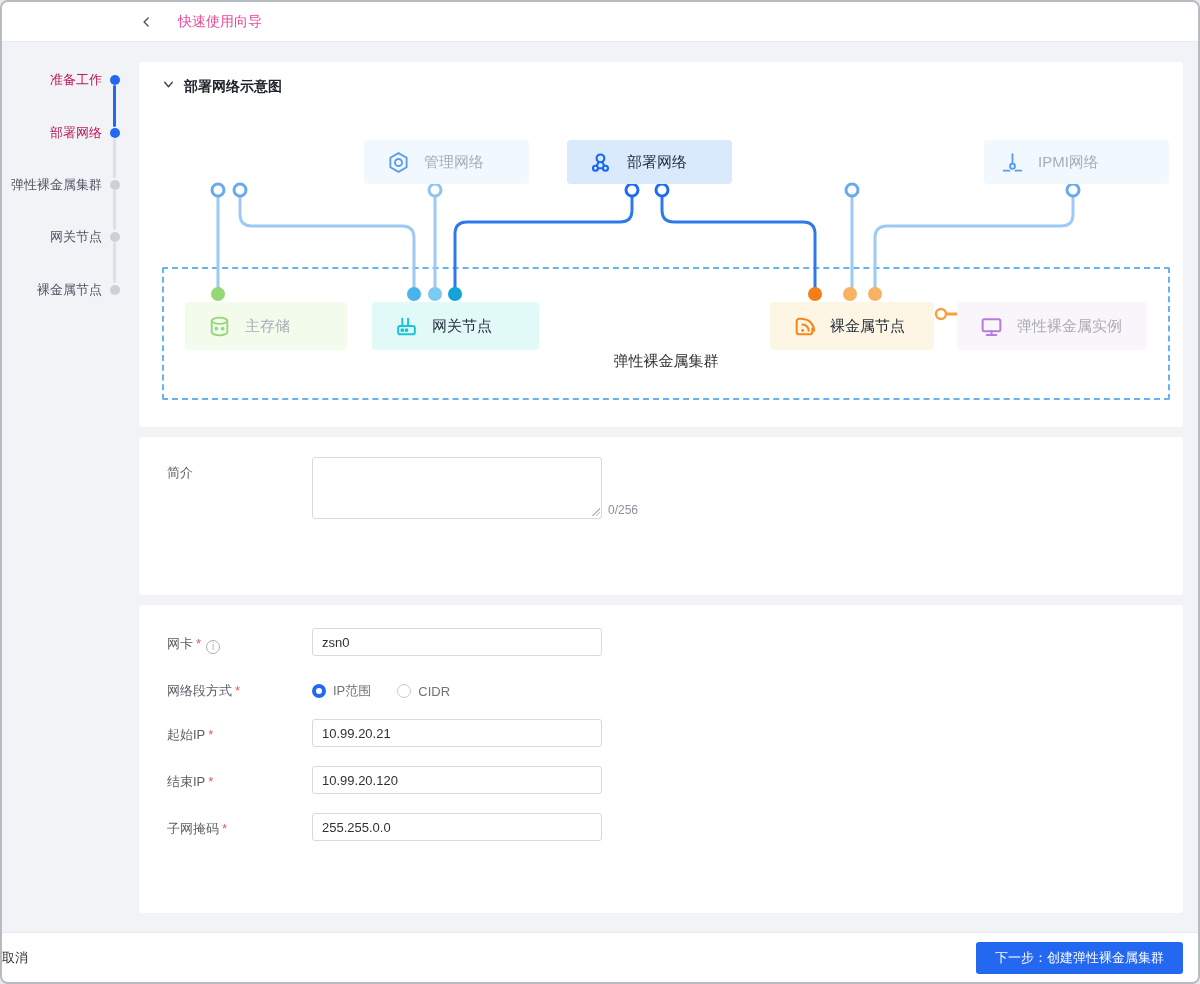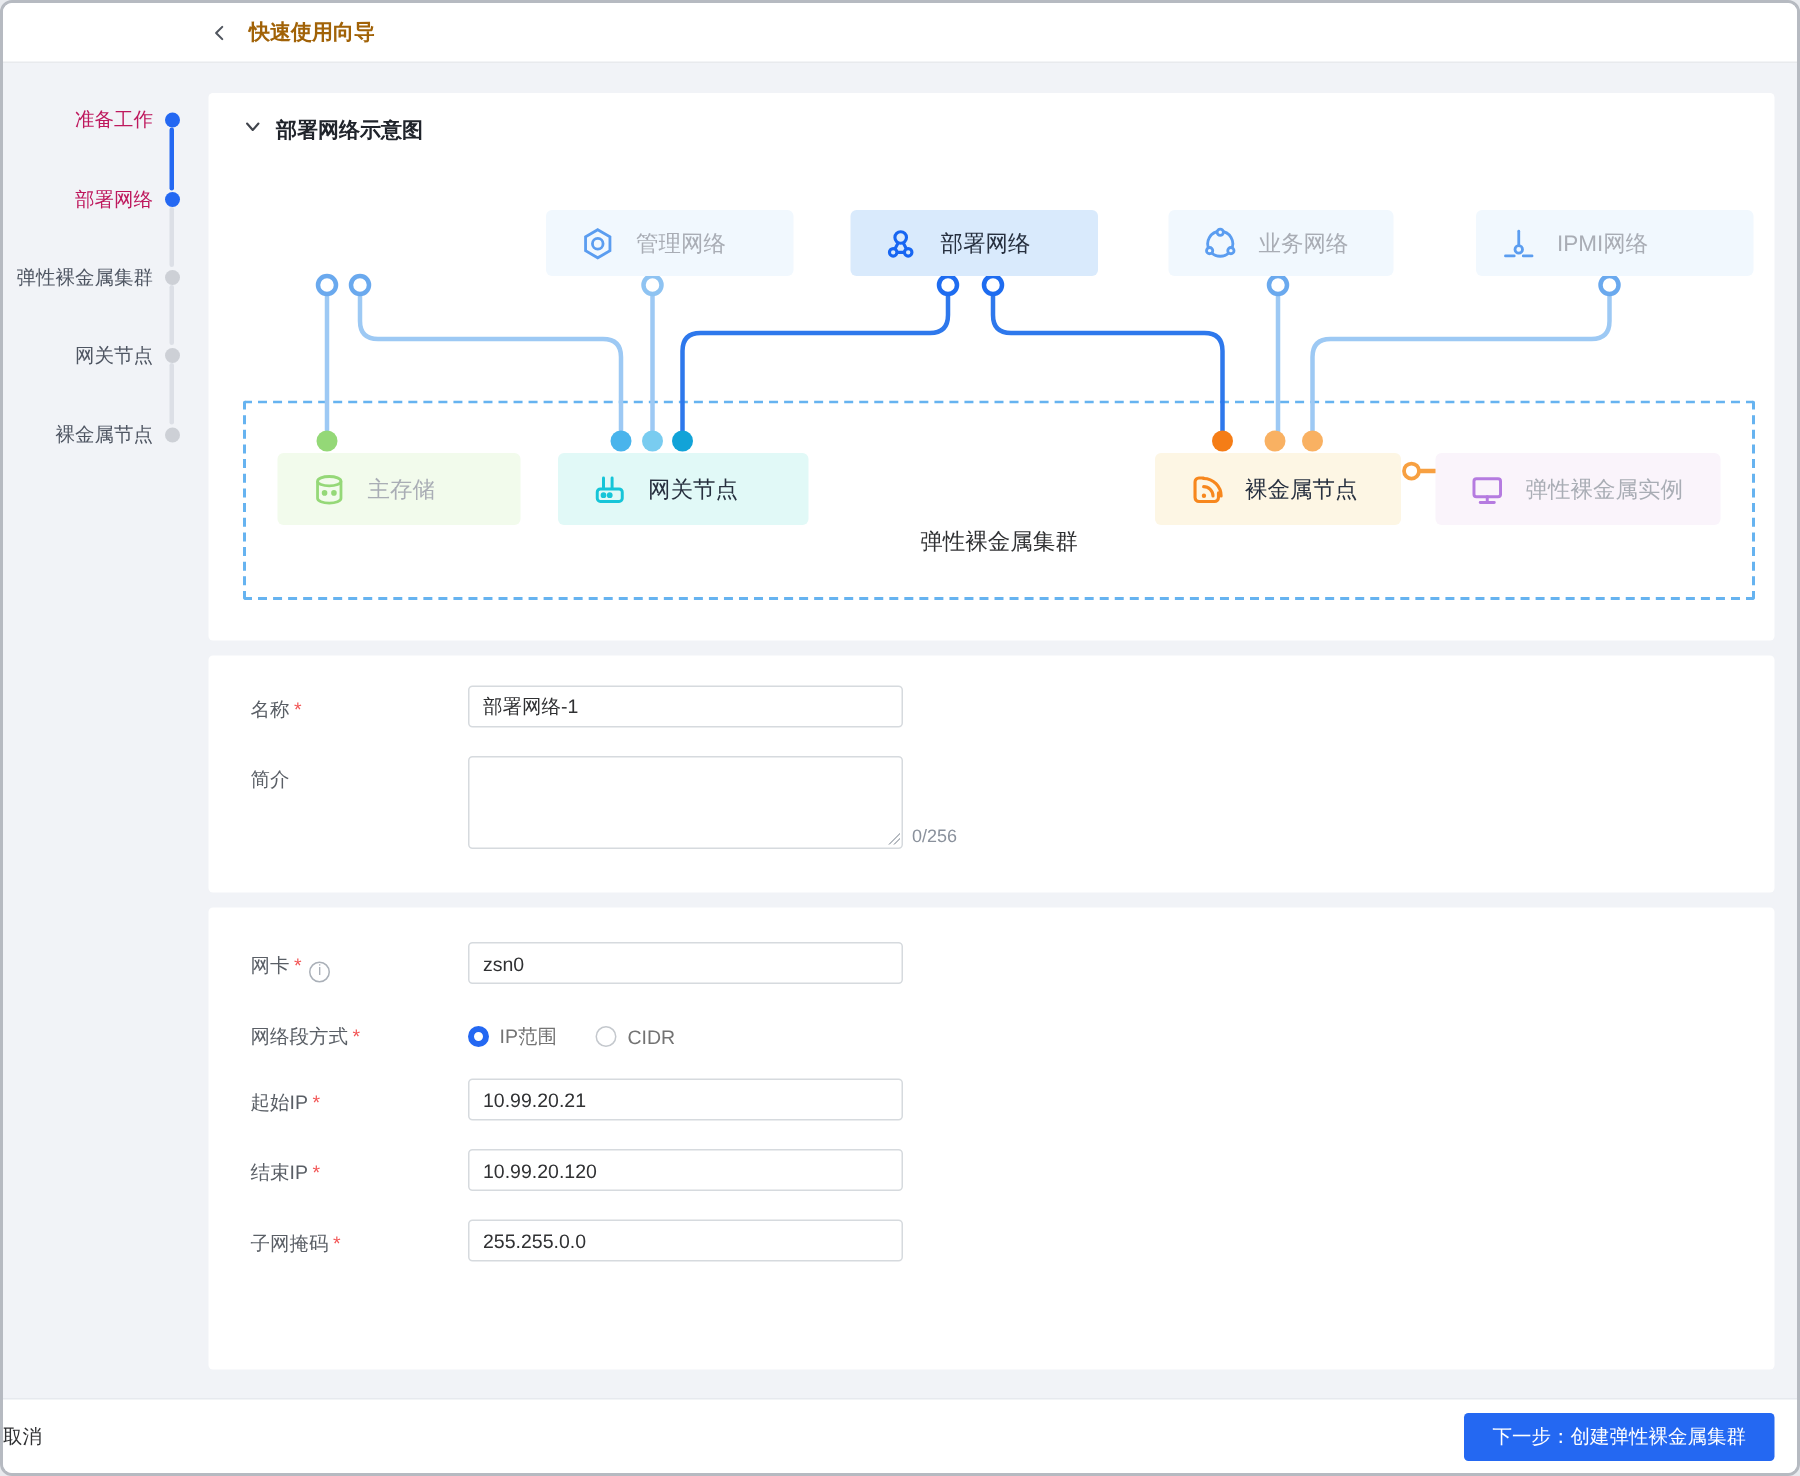--- a/index.html
+++ b/index.html
@@ -2,21 +2,21 @@
 <html><head>
 <meta charset="utf-8">
 <style>
   * { margin:0; padding:0; box-sizing:border-box; }
   html,body { width:1200px; height:984px; background:#e8eaee; font-family:"Liberation Sans","DejaVu Sans",sans-serif; }
   .window { width:1200px; height:984px; border:2px solid #b6bac1; border-radius:8px; overflow:hidden;
             display:flex; flex-direction:column; background:#f1f3f7; }
   
   .hdr { height:40px; background:#fff; border-bottom:1px solid #e8eaed; display:flex; align-items:center; flex:0 0 auto; }
   .hdr .back { margin-left:135px; width:20px; height:20px; display:flex; align-items:center; justify-content:center; cursor:pointer; color:#50555e; }
-  .hdr .title { font-size:14px; font-weight:700; color:#a16207; margin-left:9px; }
+  .hdr .title { font-size:14px; font-weight:400; color:#ec4899; margin-left:21px; }
   
   .body { flex:1 1 auto; display:flex; position:relative; overflow:hidden; }
   .stepper { width:137px; flex:0 0 auto; position:relative; }
   .step { position:absolute; right:19px; display:flex; align-items:center; gap:8px; cursor:pointer; }
   .step .lbl { font-size:13px; color:#4e5562; white-space:nowrap; }
   .step.active .lbl { color:#be185d; }
   .step .dot { width:10px; height:10px; border-radius:50%; background:#cdd0d6; flex:0 0 auto; }
   .step.active .dot { background:#2468f2; }
   .sline { position:absolute; left:111px; width:3px; background:#dcdfe6; border-radius:2px; }
   .sline.blue { background:#2468f2; }
@@ -170,29 +170,20 @@
         </div>
         <div class="node topn on" style="left:428px;width:165px;">
           <svg class="ic-deep" width="25" height="25" viewBox="0 0 24 24" fill="none" stroke="currentColor" stroke-width="2">
             <circle cx="11" cy="8" r="3.7"></circle>
               <circle cx="6.2" cy="17.5" r="2.4"></circle>
               <circle cx="15.8" cy="17.5" r="2.4"></circle>
             <path d="M9.4 11.3L7.3 15.3M12.6 11.3L14.7 15.3M8.6 17.5h4.8"></path>
           </svg>
           <span class="nlbl">部署网络</span>
         </div>
-        <div class="node topn" style="left:640px;width:150px;">
-          <svg class="ic-blue" width="25" height="25" viewBox="0 0 24 24" fill="none" stroke="currentColor" stroke-width="1.8">
-            <path d="M12 4a8 8 0 1 1-.01 0z"></path>
-            <circle cx="12" cy="4.6" r="2" fill="#f1f8fe"></circle>
-              <circle cx="5.2" cy="16.4" r="2" fill="#f1f8fe"></circle>
-              <circle cx="18.8" cy="16.4" r="2" fill="#f1f8fe"></circle>
-          </svg>
-          <span class="nlbl">业务网络</span>
-        </div>
         <div class="node topn" style="left:845px;width:185px;padding-left:16px;">
           <svg class="ic-blue" width="25" height="25" viewBox="0 0 24 24" fill="none" stroke="currentColor" stroke-width="1.8" stroke-linecap="round">
             <path d="M12 4v9"></path>
               <circle cx="12" cy="15.6" r="2.4"></circle>
               <path d="M3.5 19.8h5.6M14.9 19.8h5.6"></path>
           </svg>
           <span class="nlbl">IPMI网络</span>
         </div>
 
         <div class="node botn" style="left:46px;width:162px;background:#f2fbec;">
@@ -224,24 +215,20 @@
         <div class="node botn" style="left:818px;width:190px;background:#faf4fb;">
           <svg class="ic-purple" width="25" height="25" viewBox="0 0 24 24" fill="none" stroke="currentColor" stroke-width="1.9" stroke-linecap="round">
             <rect x="3.5" y="5" width="17" height="11.5" rx="1.6"></rect>
               <path d="M12 16.5v3.2M7.5 20.2h9"></path>
           </svg>
           <span class="nlbl">弹性裸金属实例</span>
         </div>
       </section>
 
       <section class="card basic">
-        <div class="frow">
-          <span class="flabel"><span>名称</span><span class="req">*</span></span>
-          <input class="tin" type="text" value="部署网络-1" style="">
-        </div>
         <div class="frow">
           <span class="flabel">简介</span>
           <div class="tarea-wrap">
             <textarea class="tarea" style=""></textarea>
             <span class="grip"></span>
             <span class="counter">0/256</span>
           </div>
         </div>
       </section>
 

